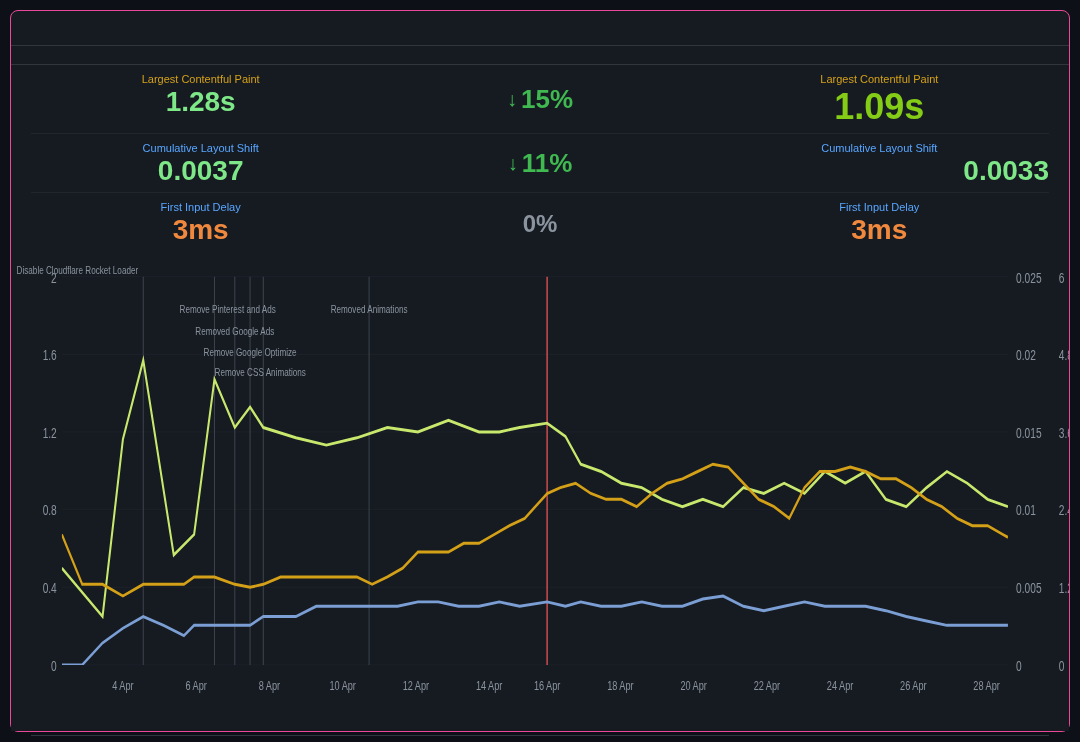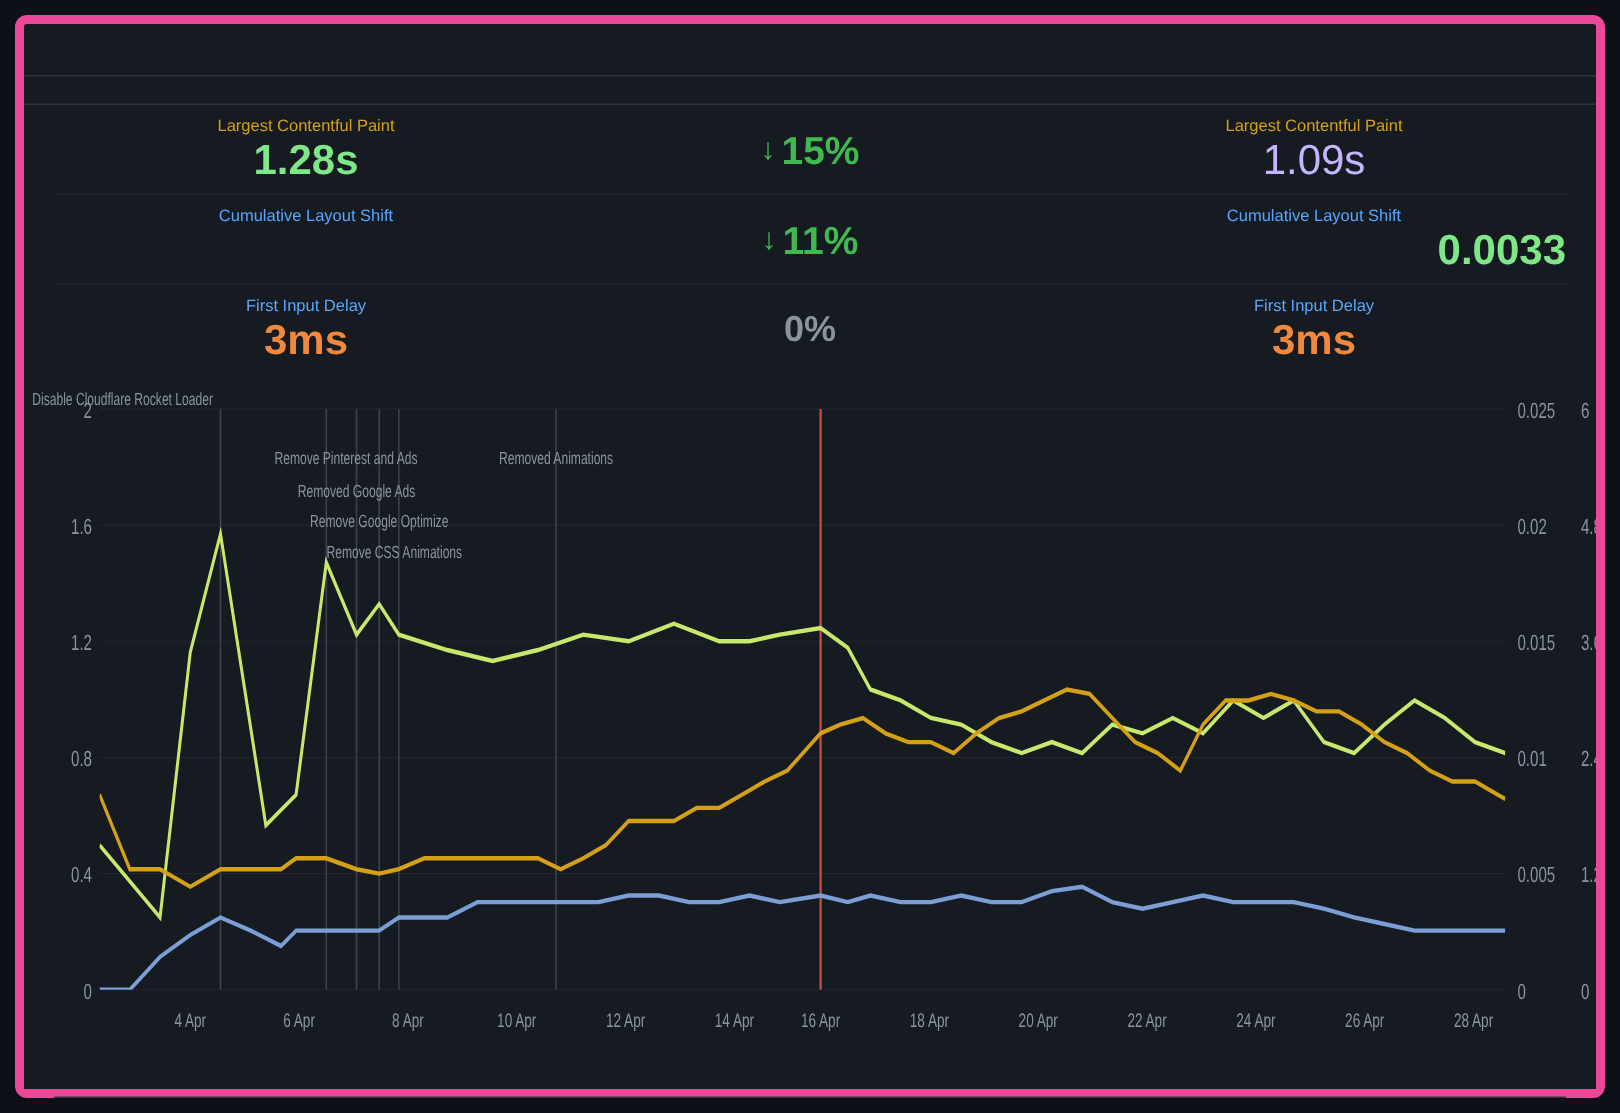--- a/index.html
+++ b/index.html
@@ -6,21 +6,21 @@
     body {
       background: #0d1117;
       font-family: -apple-system, BlinkMacSystemFont, 'Segoe UI', sans-serif;
       color: #c9d1d9;
       width: 1080px;
       height: 742px;
       overflow: hidden;
     }
     .container {
       background: #161b22;
-      border: 6px solid #ec4899;
+      border: 1px solid #ec4899;
       border-radius: 8px;
       margin: 10px;
       padding: 18px 20px 14px;
       height: calc(742px - 20px);
       display: flex;
       flex-direction: column;
     }
     .header {
       display: flex;
       justify-content: space-between;
@@ -161,26 +161,27 @@
       <div class="row-pair">
     <div class="cell">
       <div class="metric-name" style="color:#d4a017;">Largest Contentful Paint</div>
       <div class="metric-value" style="color:#7ee787;font-size:28px;font-weight:700;">1.28s</div>
     </div>
     <div class="cell-change">
       <span style="font-size:26px;font-weight:700;color:#3fb950;display:flex;align-items:center;gap:4px;"><span style="color:#3fb950;font-size:20px;">↓</span>15%</span>
     </div>
     <div class="cell">
       <div class="metric-name" style="color:#d4a017;">Largest Contentful Paint</div>
-      <div class="metric-value" style="color:#c4b5fd;font-size:28px;font-weight:400;">1.09s</div>
+      <div class="metric-value" style="color:#84cc16;font-size:36px;font-weight:700;">1.09s</div>
     </div>
   </div>
       <div class="row-pair">
     <div class="cell">
       <div class="metric-name" style="color:#58a6ff;">Cumulative Layout Shift</div>
+      <div class="metric-value" style="color:#7ee787;font-size:28px;font-weight:700;">0.0037</div>
     </div>
     <div class="cell-change">
       <span style="font-size:26px;font-weight:700;color:#3fb950;display:flex;align-items:center;gap:4px;"><span style="color:#3fb950;font-size:20px;">↓</span>11%</span>
     </div>
     <div class="cell">
       <div class="metric-name" style="color:#58a6ff;">Cumulative Layout Shift</div>
       <div class="metric-value" style="color:#7ee787;font-size:28px;font-weight:700;text-align:right;">0.0033</div>
     </div>
   </div>
       <div class="row-pair">

